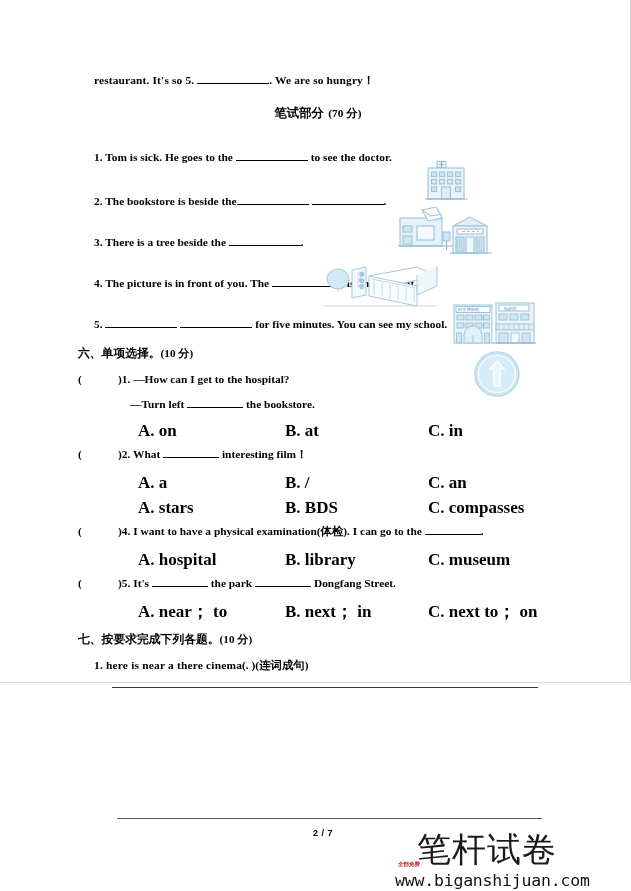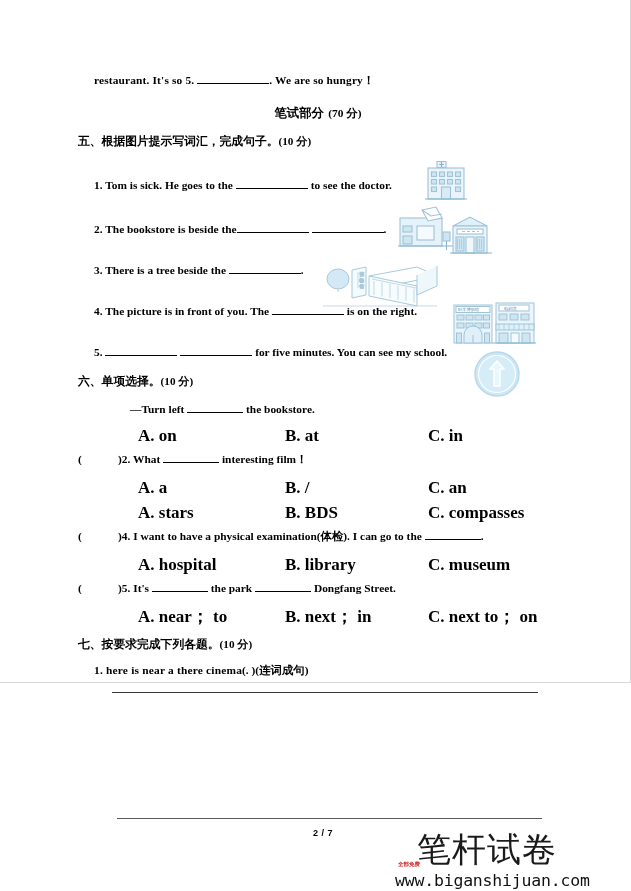--- a/index.html
+++ b/index.html
@@ -203,23 +203,20 @@
     <div class="line" style="padding-left:16px;">
       <span>restaurant. It's so 5.</span>
       <span class="blank b-long"></span><span>. We are so hungry！</span>
     </div>
 
     <div class="center-head">
       <span>笔试部分</span>
       <span class="pts">(70 分)</span>
     </div>
 
-    <div class="sec-head" style="margin-top:12px;">
-      <span>五、根据图片提示写词汇，完成句子。</span><span class="pts">(10 分)</span>
-    </div>
 
     <div class="q5-wrap">
 
       <div class="sp1"></div>
       <div class="q5-item">
         <span>1.</span>
         <span>Tom is sick. He goes to the</span>
         <span class="blank b-long"></span>
         <span>to see the doctor.</span>
       </div>
@@ -252,20 +249,24 @@
         <span class="blank b-long"></span>
         <span class="blank b-long"></span>
         <span>for five minutes. You can see my school.</span>
       </div>
     </div>
 
     <div class="sec-head" style="margin-top:16px;">
       <span>六、单项选择。</span><span class="pts">(10 分)</span>
     </div>
 
+    <div class="mc-q">
+      <span class="paren">(</span><span>)1.</span>
+      <span>—How can I get to the hospital?</span>
+    </div>
     <div class="mc-sub">
       <span>—Turn left</span>
       <span class="blank b-sh"></span>
       <span>the bookstore.</span>
     </div>
     <div class="opts">
       <span class="opt-a">A. on</span>
       <span class="opt-b">B. at</span>
       <span class="opt-c">C. in</span>
     </div>

